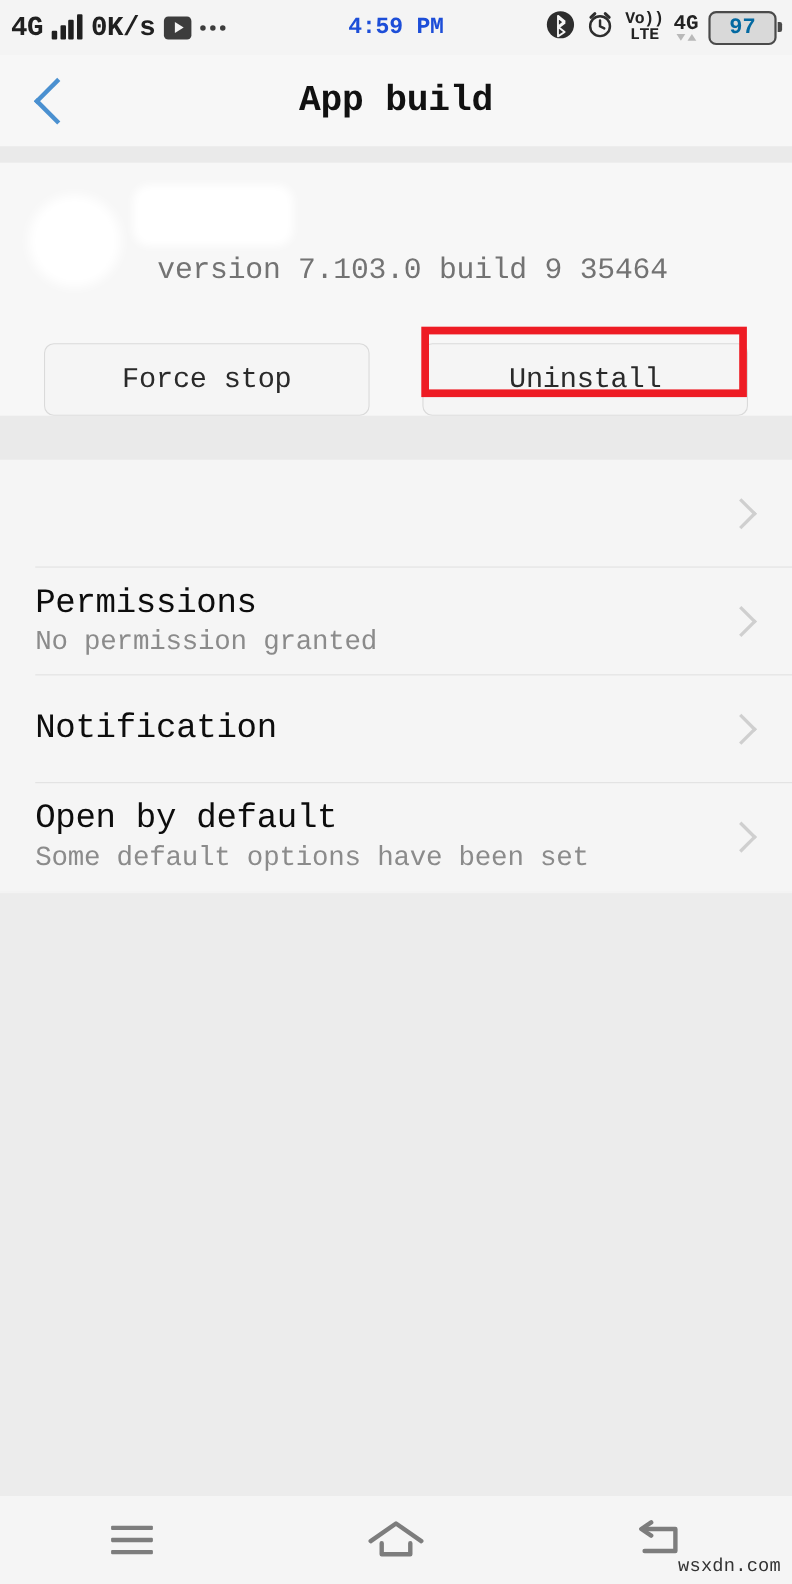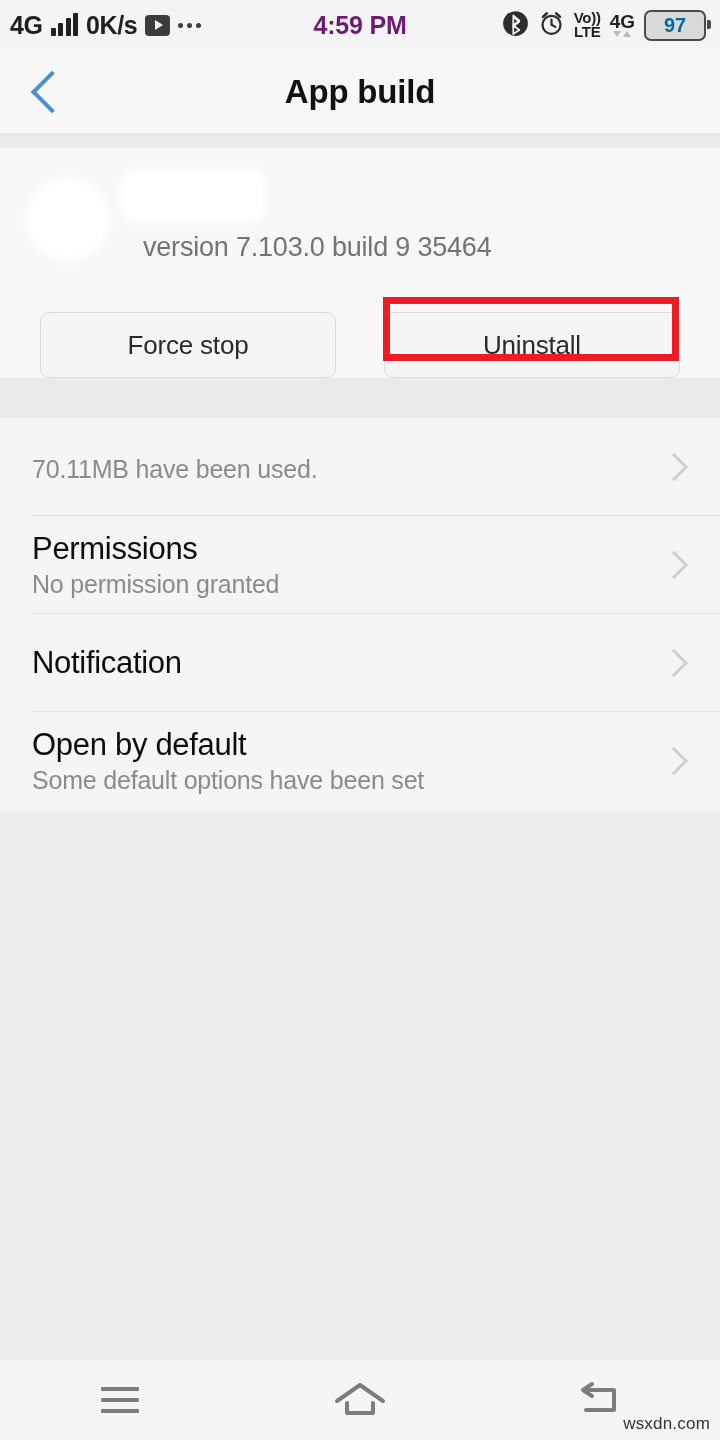--- a/index.html
+++ b/index.html
@@ -12,20 +12,21 @@
     height: 1440px;
     overflow: hidden;
     font-family: "Liberation Sans", sans-serif;
     -webkit-font-smoothing: antialiased;
   }
   .phone {
     position: relative;
     width: 720px;
     height: 1440px;
     background: #f3f3f3;
+    font-family: Liberation Mono, monospace;
   }
 
   
   .statusbar {
     position: absolute;
     left: 0; top: 0;
     width: 720px;
     height: 50px;
     background: #f4f4f4;
     display: flex;
@@ -54,23 +55,23 @@
     gap: 9px;
   }
   .sb-text {
     font-size: 25px;
     font-weight: bold;
     color: #202020;
     letter-spacing: -0.4px;
     line-height: 1;
   }
   .sb-clock {
-    font-size: 25px;
+    font-size: 21px;
     font-weight: bold;
-    color: #701a75;
+    color: #1d4ed8;
     letter-spacing: -0.2px;
   }
   .sig-bars {
     display: flex;
     align-items: flex-end;
     gap: 2.5px;
     height: 22px;
   }
   .sig-bars i {
     display: block;
@@ -441,21 +442,20 @@
     </div>
   </div>
 
   <div class="red-annotation"></div>
 
   <div class="band mid"></div>
 
   <div class="list">
 
     <div class="row with-sub">
-      <div class="sub">70.11MB have been used.</div>
       <span class="chev"></span>
       <span class="sep"></span>
     </div>
 
     <div class="row with-sub">
       <div class="title">Permissions</div>
       <div class="sub">No permission granted</div>
       <span class="chev"></span>
       <span class="sep"></span>
     </div>

